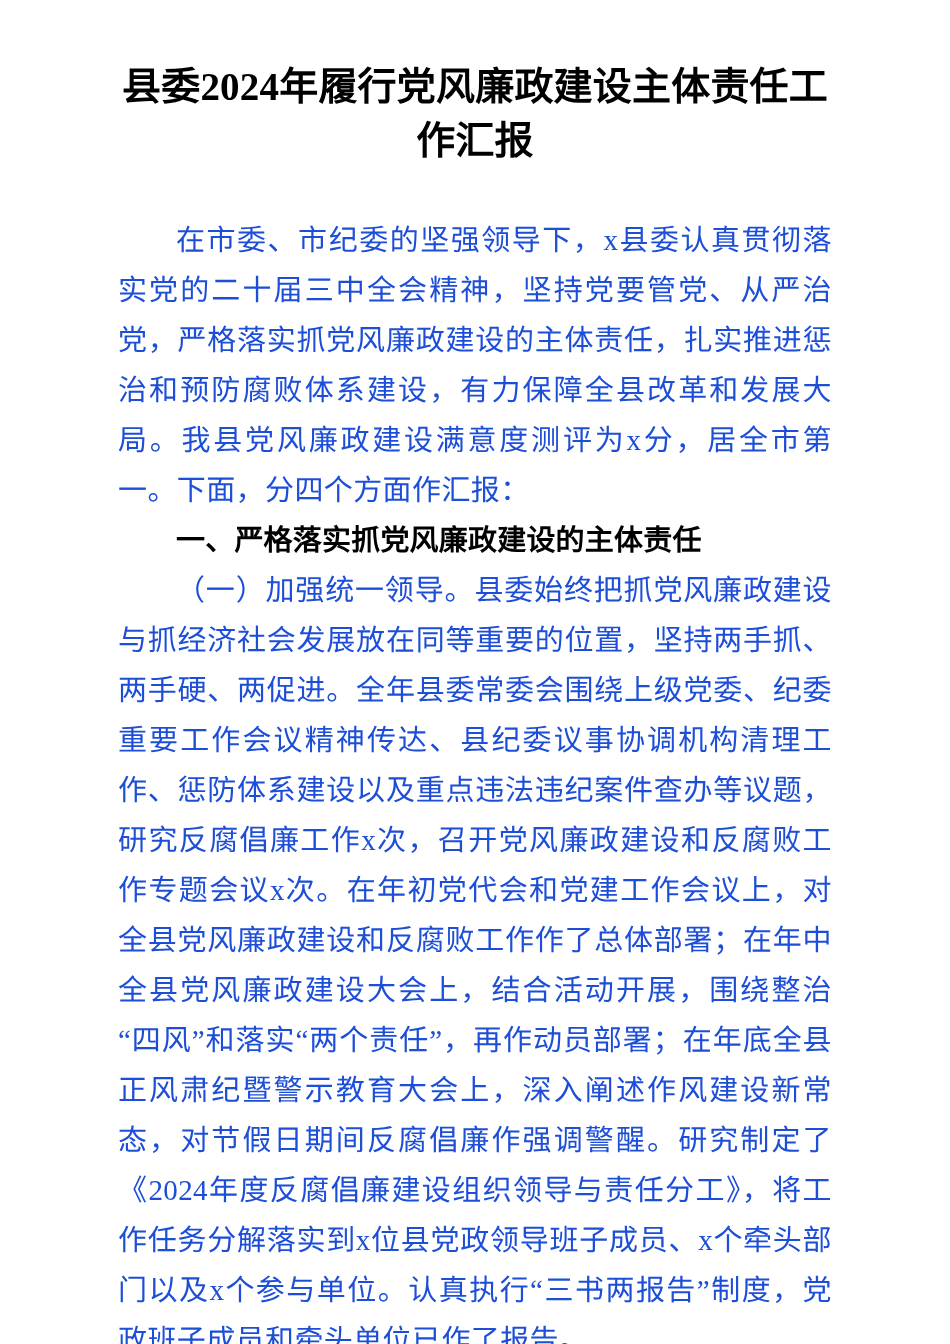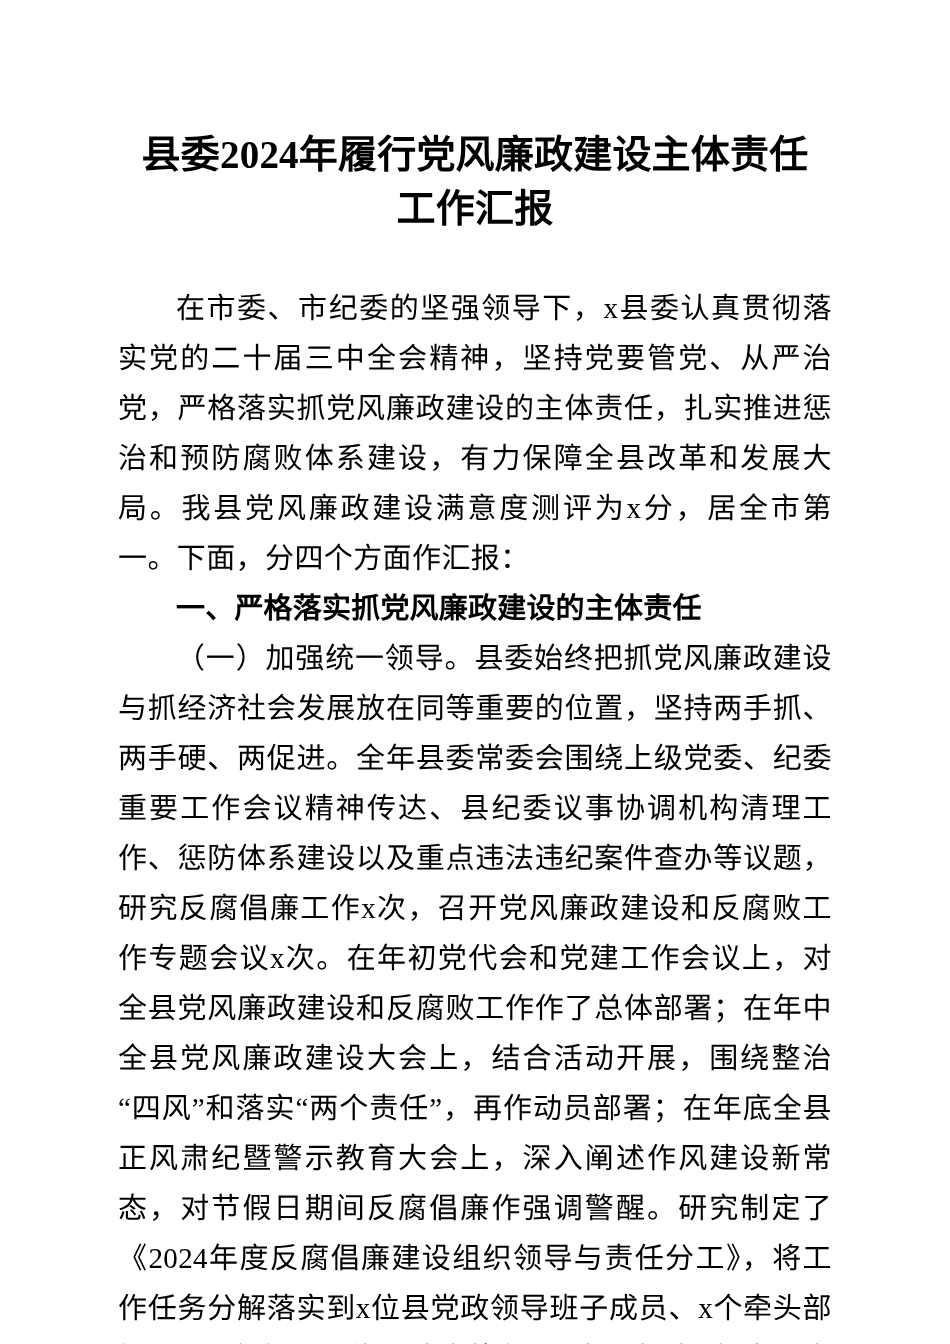--- a/index.html
+++ b/index.html
@@ -27,32 +27,32 @@
   }
 
   
   .doc-title {
     font-family: "Liberation Serif", "DejaVu Serif", serif;
     font-weight: bold;
     font-size: 39px;
     line-height: 54px;
     text-align: center;
     color: #000000;
-    margin: 12px;
-    padding-top: 116px;
+    margin: 0;
+    padding-top: 60px;
     letter-spacing: 0.2px;
     word-break: break-all;
   }
 
   
   .para {
     font-family: "Liberation Serif", "DejaVu Serif", serif;
     font-size: 29px;
     line-height: 50px;
-    color: #000000;
+    color: #1d4ed8;
     text-align: justify;
     text-justify: inter-character;
     text-indent: 58px;
     margin: 0;
     word-break: break-all;
     letter-spacing: 0.4px;
   }
 
   .para-first {
     margin-top: 47px;

